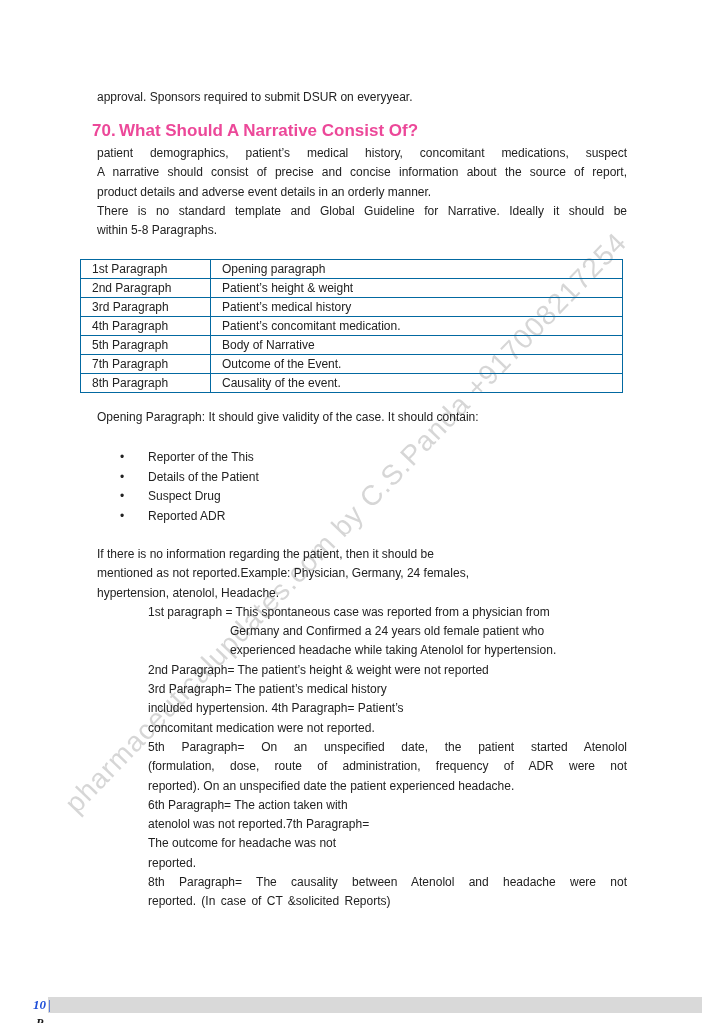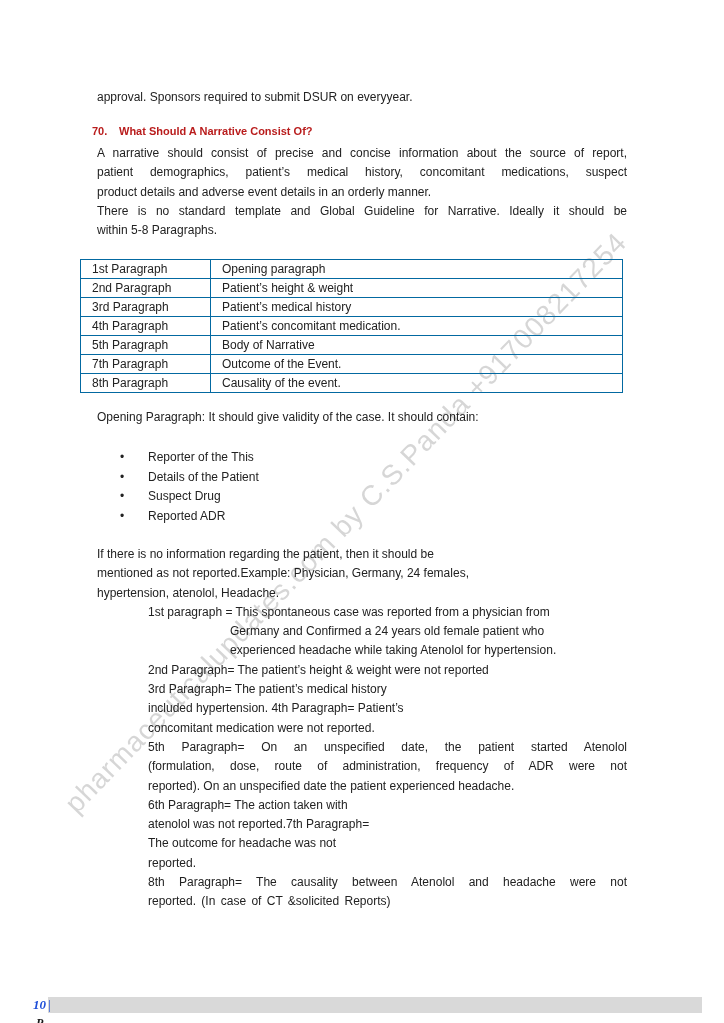--- a/index.html
+++ b/index.html
@@ -26,22 +26,22 @@
     text-align-last:justify;
   }
   .line.s{word-spacing:2px;}
   
   .intro-line{
     position:absolute;left:97px;top:88px;
     font-size:12px;line-height:19px;white-space:nowrap;
   }
   .heading{
     position:absolute;left:92px;top:121px;
-    font-size:11px;font-weight:bold;line-height:20px;white-space:nowrap;
-    color:#b91c1c;
+    font-size:17px;font-weight:bold;line-height:20px;white-space:nowrap;
+    color:#ec4899;
   }
   .heading .num{display:inline-block;min-width:27px;}
   .intro-para{left:97px;top:144px;width:530px;}
   
   .narrative-table{
     position:absolute;left:80px;top:259px;
     border-collapse:collapse;
   }
   .narrative-table td{
     border:1px solid #0369a1;
@@ -108,22 +108,22 @@
 
   <div class="content">
 
     <div class="intro-line">approval. Sponsors required to submit DSUR on everyyear.</div>
 
     <div class="heading">
       <span class="num">70.</span><span>What Should A Narrative Consist Of?</span>
     </div>
 
     <div class="block intro-para">
+        <div class="line i0 j">patient demographics, patient’s medical history, concomitant medications, suspect</div>
         <div class="line i0 j">A narrative should consist of precise and concise information about the source of report,</div>
-        <div class="line i0 j">patient demographics, patient’s medical history, concomitant medications, suspect</div>
         <div class="line i0">product details and adverse event details in an orderly manner.</div>
         <div class="line i0 j">There is no standard template and Global Guideline for Narrative. Ideally it should be</div>
         <div class="line i0">within 5-8 Paragraphs.</div>
       </div>
 
     <table class="narrative-table">
       <colgroup>
           <col style="width:130px">
           <col style="width:412px">
         </colgroup>

